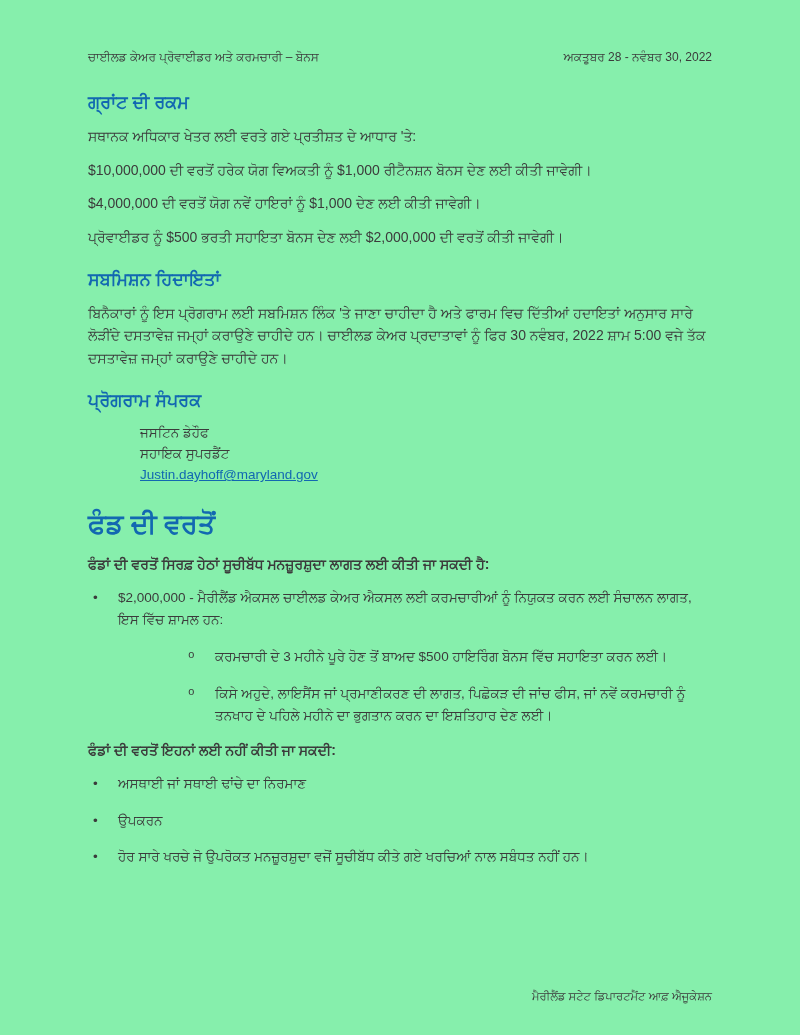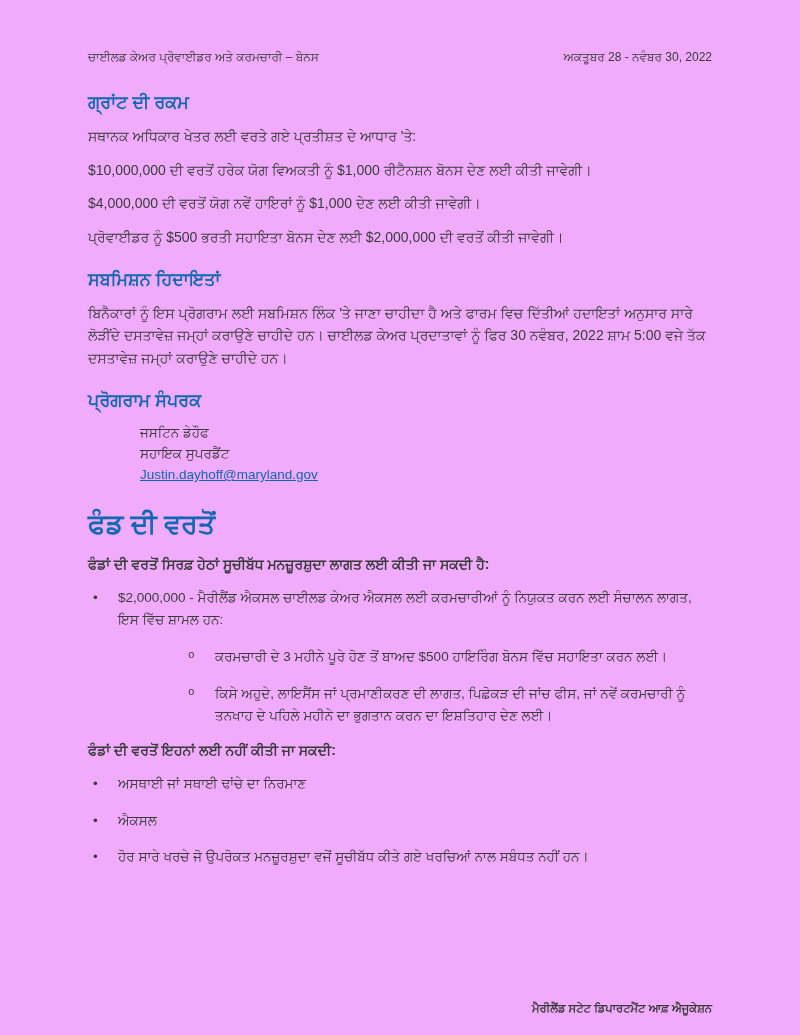--- a/index.html
+++ b/index.html
@@ -2,21 +2,21 @@
 <html><head>
 <meta charset="utf-8">
 <style>
   * { margin: 0; padding: 0; box-sizing: border-box; }
   html, body { background: #ffffff; }
   .page {
     position: relative;
     width: 800px;
     height: 1035px;
     margin: 0 auto;
-    background: #f0abfc;
+    background: #86efac;
     font-family: "Liberation Sans", "DejaVu Sans", sans-serif;
     color: #3b3b3b;
     padding: 50px 88px 0 88px;
     overflow: hidden;
   }
   .doc-header {
     display: flex;
     justify-content: space-between;
     align-items: baseline;
     font-size: 12px;
@@ -87,24 +87,23 @@
     position: absolute;
     left: 3px;
     top: 1px;
     font-size: 11px;
     font-family: "Liberation Mono", monospace;
     color: #3b3b3b;
   }
   .doc-footer {
     position: absolute;
     right: 88px;
-    bottom: 20px;
+    bottom: 32px;
     font-size: 11.5px;
     color: #3b3b3b;
-    font-weight: bold;
   }
 </style>
 </head>
 <body>
 
 <div class="page">
 
   <div class="doc-header">
     <span>ਚਾਈਲਡ ਕੇਅਰ ਪ੍ਰੋਵਾਈਡਰ ਅਤੇ ਕਰਮਚਾਰੀ – ਬੋਨਸ</span>
     <span>ਅਕਤੂਬਰ 28 - ਨਵੰਬਰ 30, 2022</span>
@@ -130,18 +129,18 @@
   <p class="bold-intro">ਫੰਡਾਂ ਦੀ ਵਰਤੋਂ ਸਿਰਫ਼ ਹੇਠਾਂ ਸੂਚੀਬੱਧ ਮਨਜ਼ੂਰਸ਼ੁਦਾ ਲਾਗਤ ਲਈ ਕੀਤੀ ਜਾ ਸਕਦੀ ਹੈ:</p>
 
   <div class="bullet">$2,000,000 - ਮੈਰੀਲੈਂਡ ਐਕਸਲ ਚਾਈਲਡ ਕੇਅਰ ਐਕਸਲ ਲਈ ਕਰਮਚਾਰੀਆਂ ਨੂੰ ਨਿਯੁਕਤ ਕਰਨ ਲਈ ਸੰਚਾਲਨ ਲਾਗਤ, ਇਸ ਵਿੱਚ ਸ਼ਾਮਲ ਹਨ:</div>
 
   <div class="sub-bullet">ਕਰਮਚਾਰੀ ਦੇ 3 ਮਹੀਨੇ ਪੂਰੇ ਹੋਣ ਤੋਂ ਬਾਅਦ $500 ਹਾਇਰਿੰਗ ਬੋਨਸ ਵਿੱਚ ਸਹਾਇਤਾ ਕਰਨ ਲਈ।</div>
   <div class="sub-bullet">ਕਿਸੇ ਅਹੁਦੇ, ਲਾਇਸੈਂਸ ਜਾਂ ਪ੍ਰਮਾਣੀਕਰਣ ਦੀ ਲਾਗਤ, ਪਿਛੋਕੜ ਦੀ ਜਾਂਚ ਫੀਸ, ਜਾਂ ਨਵੇਂ ਕਰਮਚਾਰੀ ਨੂੰ ਤਨਖਾਹ ਦੇ ਪਹਿਲੇ ਮਹੀਨੇ ਦਾ ਭੁਗਤਾਨ ਕਰਨ ਦਾ ਇਸ਼ਤਿਹਾਰ ਦੇਣ ਲਈ।</div>
 
   <p class="bold-intro">ਫੰਡਾਂ ਦੀ ਵਰਤੋਂ ਇਹਨਾਂ ਲਈ ਨਹੀਂ ਕੀਤੀ ਜਾ ਸਕਦੀ:</p>
 
   <div class="bullet">ਅਸਥਾਈ ਜਾਂ ਸਥਾਈ ਢਾਂਚੇ ਦਾ ਨਿਰਮਾਣ</div>
-  <div class="bullet">ਐਕਸਲ</div>
+  <div class="bullet">ਉਪਕਰਨ</div>
   <div class="bullet">ਹੋਰ ਸਾਰੇ ਖਰਚੇ ਜੋ ਉਪਰੋਕਤ ਮਨਜ਼ੂਰਸ਼ੁਦਾ ਵਜੋਂ ਸੂਚੀਬੱਧ ਕੀਤੇ ਗਏ ਖਰਚਿਆਂ ਨਾਲ ਸਬੰਧਤ ਨਹੀਂ ਹਨ।</div>
 
   <div class="doc-footer">ਮੈਰੀਲੈਂਡ ਸਟੇਟ ਡਿਪਾਰਟਮੈਂਟ ਆਫ਼ ਐਜੂਕੇਸ਼ਨ</div>
 
 </div>
 
 </body></html>

